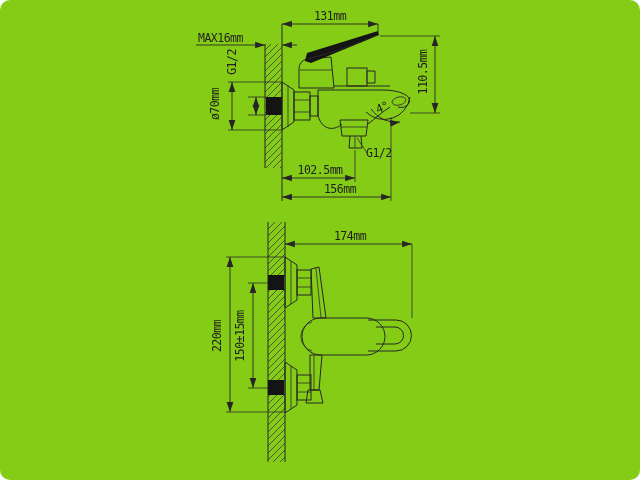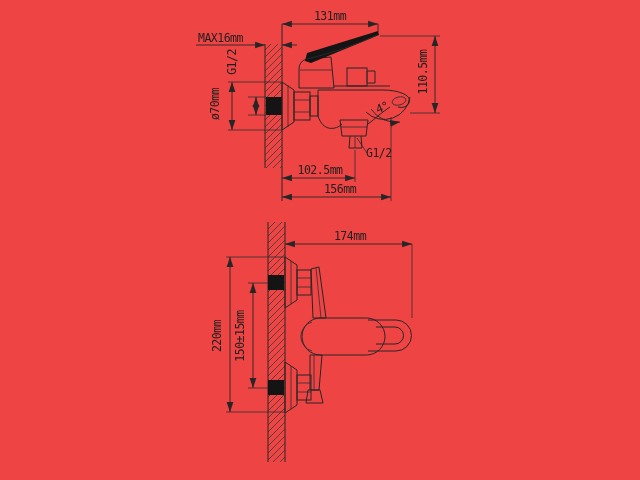--- a/index.html
+++ b/index.html
@@ -1,17 +1,17 @@
 <!DOCTYPE html>
 <html><head>
 <meta charset="utf-8">
 <style>
   html,body{margin:0;padding:0;background:#ffffff;}
-  .sheet{position:relative;width:640px;height:480px;background:#ef4444;overflow:hidden;
-         font-family:"DejaVu Sans Mono", monospace;}
+  .sheet{position:relative;width:640px;height:480px;background:#84cc16;overflow:hidden;
+         font-family:"DejaVu Sans Mono", monospace;border-radius:10px;}
   svg{display:block}
   text{font-family:"DejaVu Sans Mono", monospace;font-size:11.5px;fill:#1f1f1f;
        letter-spacing:-0.5px;}
   .ln{stroke:#262626;stroke-width:1;fill:none;}
   .thin{stroke:#2e2e2e;stroke-width:0.8;fill:none;}
   .dim{stroke:#262626;stroke-width:0.9;fill:none;}
   .solid{fill:#141414;stroke:none;}
 </style>
 </head>
 <body>

